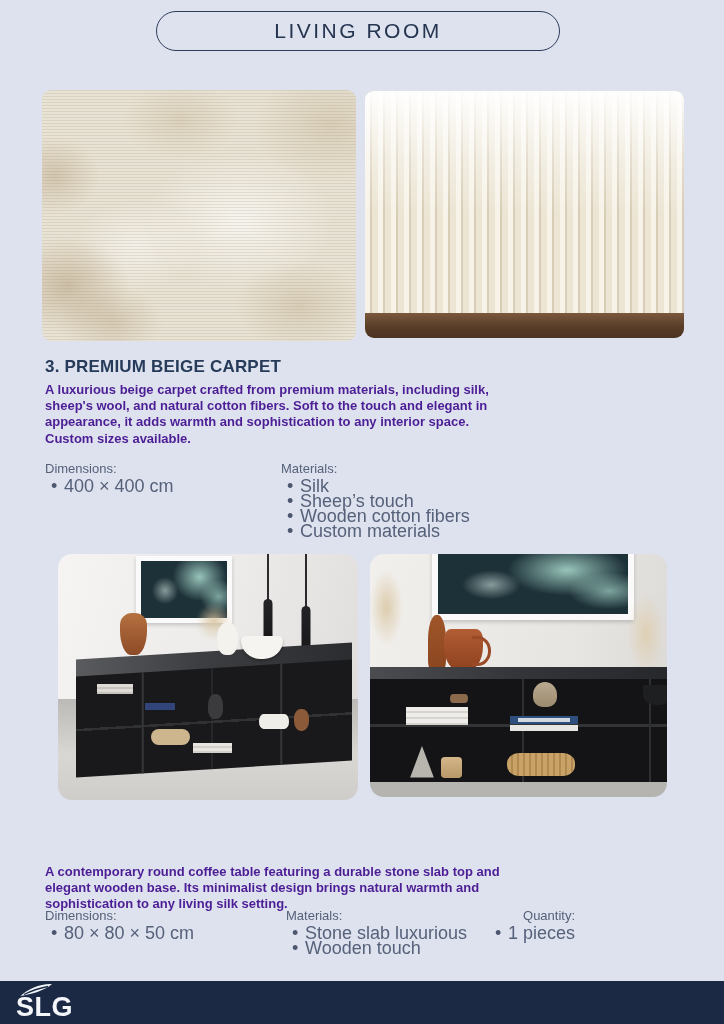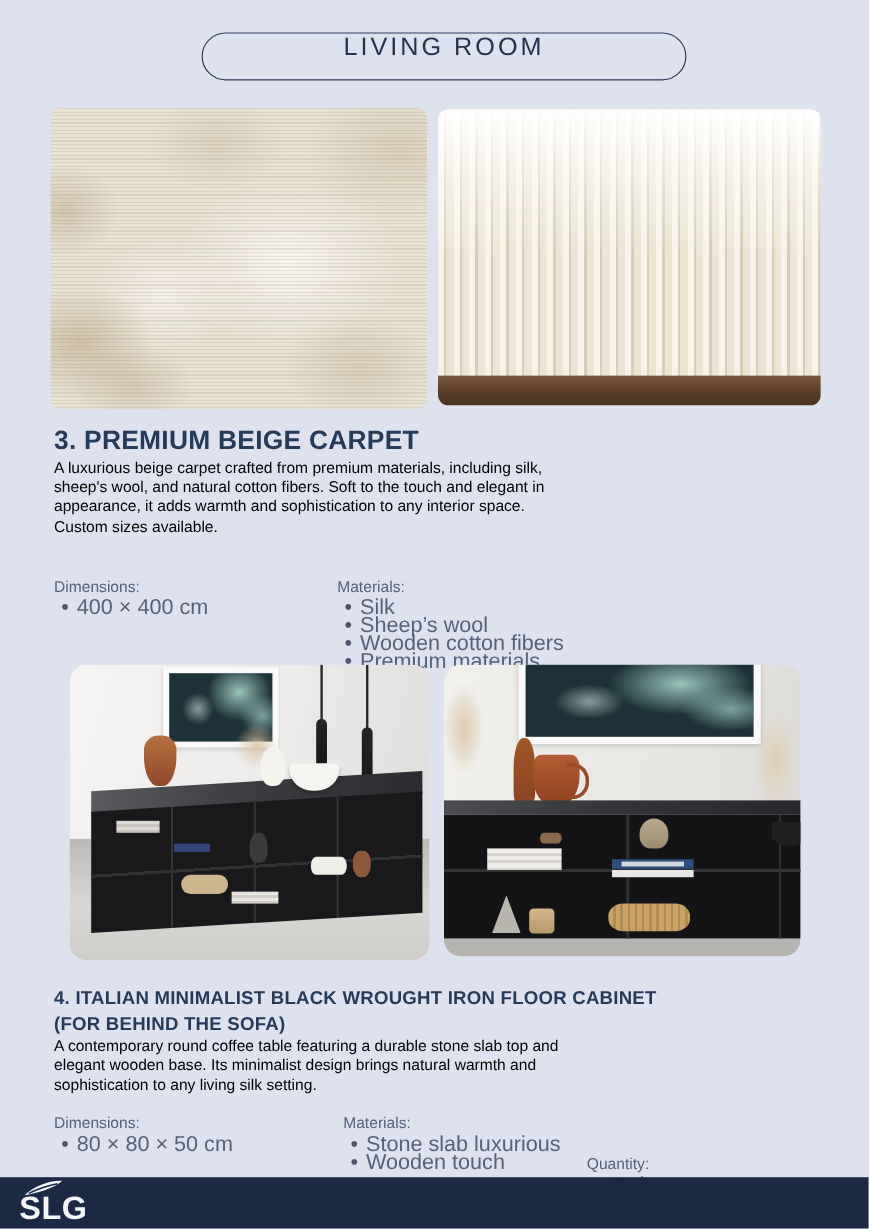--- a/index.html
+++ b/index.html
@@ -8,24 +8,24 @@
     position: relative;
     width: 724px; height: 1024px;
     margin: 0 auto;
     background: #dde2ee;
     font-family: "Liberation Sans", sans-serif;
     overflow: hidden;
   }
 
   
   .title-pill {
-    position: absolute; left: 168px; top: 11px;
+    position: absolute; left: 156px; top: 11px;
     width: 404px; height: 40px;
     border: 1.5px solid #2e3d5c; border-radius: 21px;
-    display: flex; justify-content: center; margin-top: 16px;
+    display: flex; align-items: center; justify-content: center;
   }
   .title-text {
     font-size: 21px; letter-spacing: 2.5px; font-weight: 500;
     color: #25344f;
   }
 
   
   .photo { position: absolute; overflow: hidden; margin: 0; }
   .carpet-flat   { left: 42px;  top: 90px;  width: 314px; height: 251px; border-radius: 9px; }
   .carpet-closeup{ left: 365px; top: 91px;  width: 319px; height: 247px; border-radius: 9px; }
@@ -165,43 +165,44 @@
       background: linear-gradient(180deg, #d4b68a, #b79868); border-radius: 18%; }
   .cc-bowl-dark { left: 92%; top: 54%; width: 10%; height: 8%;
       background: #1e1f21; border-radius: 10% 10% 60% 60%; }
 
   
   .product-heading {
     position: absolute; margin: 0;
     color: #263a5a; font-weight: 700; letter-spacing: .2px;
     white-space: pre-line;
   }
-  .heading-3 { left: 45px; top: 357px; font-size: 22px; line-height: 20px; }
+  .heading-3 { left: 45px; top: 357px; font-size: 17px; line-height: 20px; }
   .heading-4 { left: 45px; top: 822px; font-size: 15.5px; line-height: 21px; width: 600px; }
   .product-desc {
     position: absolute; margin: 0;
-    color: #000000; font-size: 13px; line-height: 16.2px;
+    color: #4c1d95; font-size: 13px; line-height: 16.2px;
     white-space: pre-line;
+    font-weight: bold;
   }
   .desc-3 { left: 45px; top: 382px; width: 470px; }
   .desc-4 { left: 45px; top: 864px; width: 500px; }
 
   .spec-col { position: absolute; }
-  .spec-label { font-size: 13px; color: #56617a; margin-top: 20px; }
+  .spec-label { font-size: 13px; color: #56617a; }
   .spec-list { margin: 3px 0 0; padding: 0; list-style: none; }
   .spec-list li { position: relative; padding-left: 19px;
       font-size: 18px; line-height: 15px; color: #56617a; }
   .spec-list li::before { content: "\2022"; position: absolute; left: 6px; top: 0;
       color: #4c576f; }
 
   .p3-col1 { left: 45px;  top: 461px; }
   .p3-col2 { left: 281px; top: 461px; }
   .p4-col1 { left: 45px;  top: 908px; }
   .p4-col2 { left: 286px; top: 908px; }
-  .p4-col3 { left: 489px; top: 942px; }
+  .p4-col3 { left: 489px; top: 908px; text-align: right; }
 
   
   .footer {
     position: absolute; left: 0; top: 981px; width: 724px; height: 43px;
     background: #1b2945;
   }
   .logo { position: absolute; left: 16px; top: 2px; }
   .wing-icon { display: block; margin: 0 0 -3px 3px; }
   .logo-text {
     display: block; color: #f4f6fa; font-size: 27px; font-weight: 700;
@@ -235,23 +236,23 @@
   <div class="spec-col p3-col1">
     <div class="spec-label">Dimensions:</div>
     <ul class="spec-list">
         <li>400 × 400 cm</li>
       </ul>
   </div>
   <div class="spec-col p3-col2">
     <div class="spec-label">Materials:</div>
     <ul class="spec-list">
         <li>Silk</li>
-        <li>Sheep’s wool</li>
+        <li>Sheep’s touch</li>
         <li>Wooden cotton fibers</li>
-        <li>Premium materials</li>
+        <li>Custom materials</li>
       </ul>
   </div>
 
   <figure class="photo cabinet-room">
     <div class="scene">
       <div class="cr-wall"></div>
       <div class="cr-floor"></div>
       <div class="art cr-art">
         <div class="art-waves"></div>
       </div>
@@ -296,22 +297,20 @@
       <div class="item cc-gourd"></div>
       <div class="item cc-book-blue"></div>
       <div class="item cc-book-white2"></div>
       <div class="item cc-basket"></div>
       <div class="item cc-cone"></div>
       <div class="item cc-cyl"></div>
       <div class="item cc-bowl-dark"></div>
     </div>
   </figure>
 
-  <h2 class="product-heading heading-4">4. ITALIAN MINIMALIST BLACK WROUGHT IRON FLOOR CABINET
-(FOR BEHIND THE SOFA)</h2>
   <p class="product-desc desc-4">A contemporary round coffee table featuring a durable stone slab top and
 elegant wooden base. Its minimalist design brings natural warmth and
 sophistication to any living silk setting.</p>
 
   <div class="spec-col p4-col1">
     <div class="spec-label">Dimensions:</div>
     <ul class="spec-list">
         <li>80 × 80 × 50 cm</li>
       </ul>
   </div>

